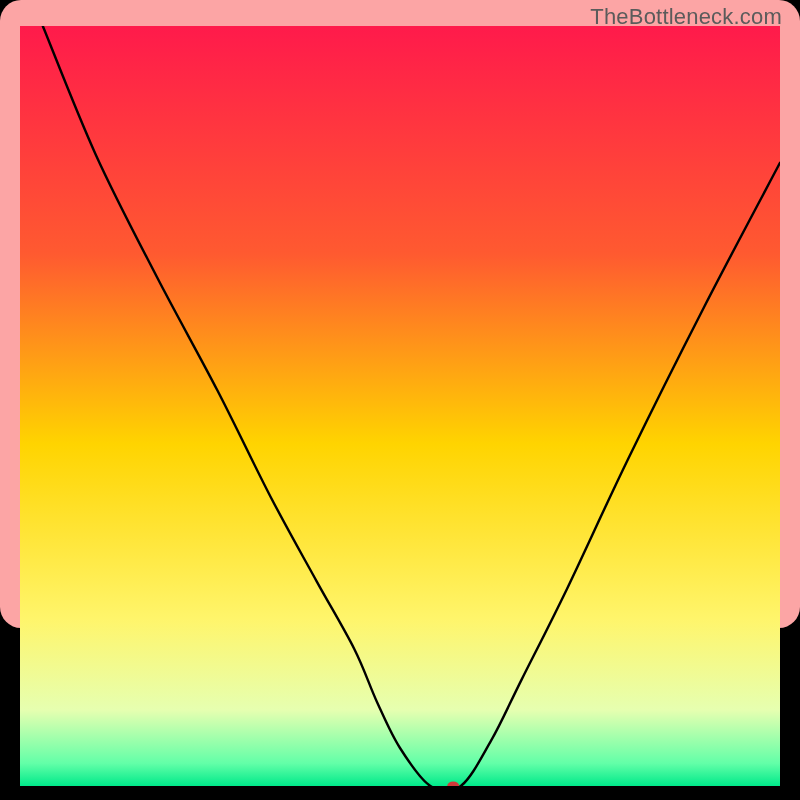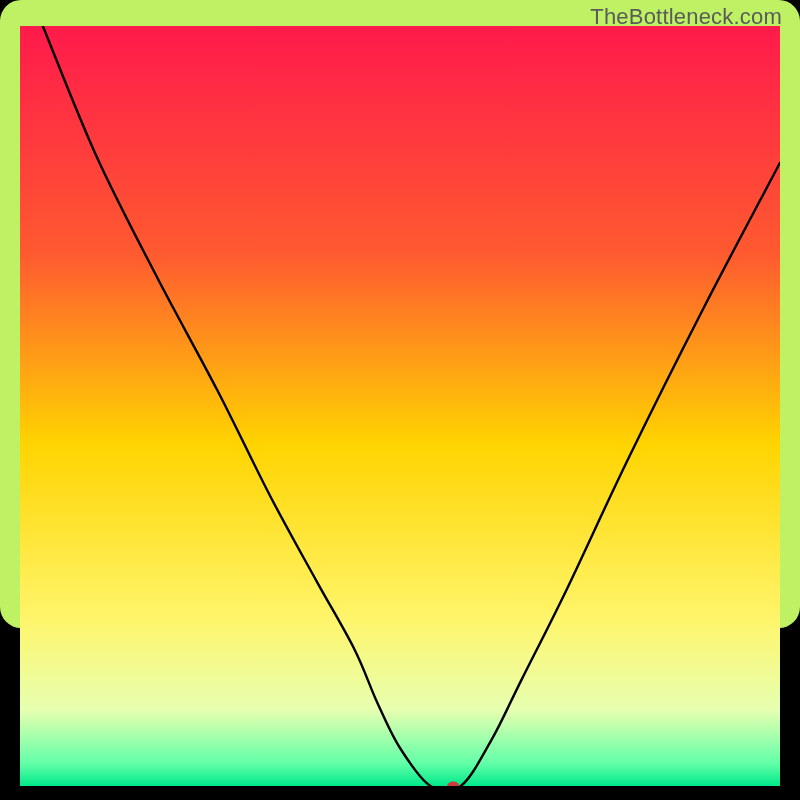--- a/index.html
+++ b/index.html
@@ -8,21 +8,21 @@
     width: 800px;
     height: 800px;
     background: #000;
     font-family: Arial, Helvetica, sans-serif;
     overflow: hidden;
   }
   .frame {
     position: relative;
     width: 800px;
     height: 628px;
-    background: #bef264;
+    background: #fca5a5;
     border-radius: 21px;
   }
   .watermark {
     position: absolute;
     top: 4px;
     right: 18px;
     color: #5b5b5b;
     font-size: 22px;
     font-weight: 500;
     letter-spacing: 0.2px;

